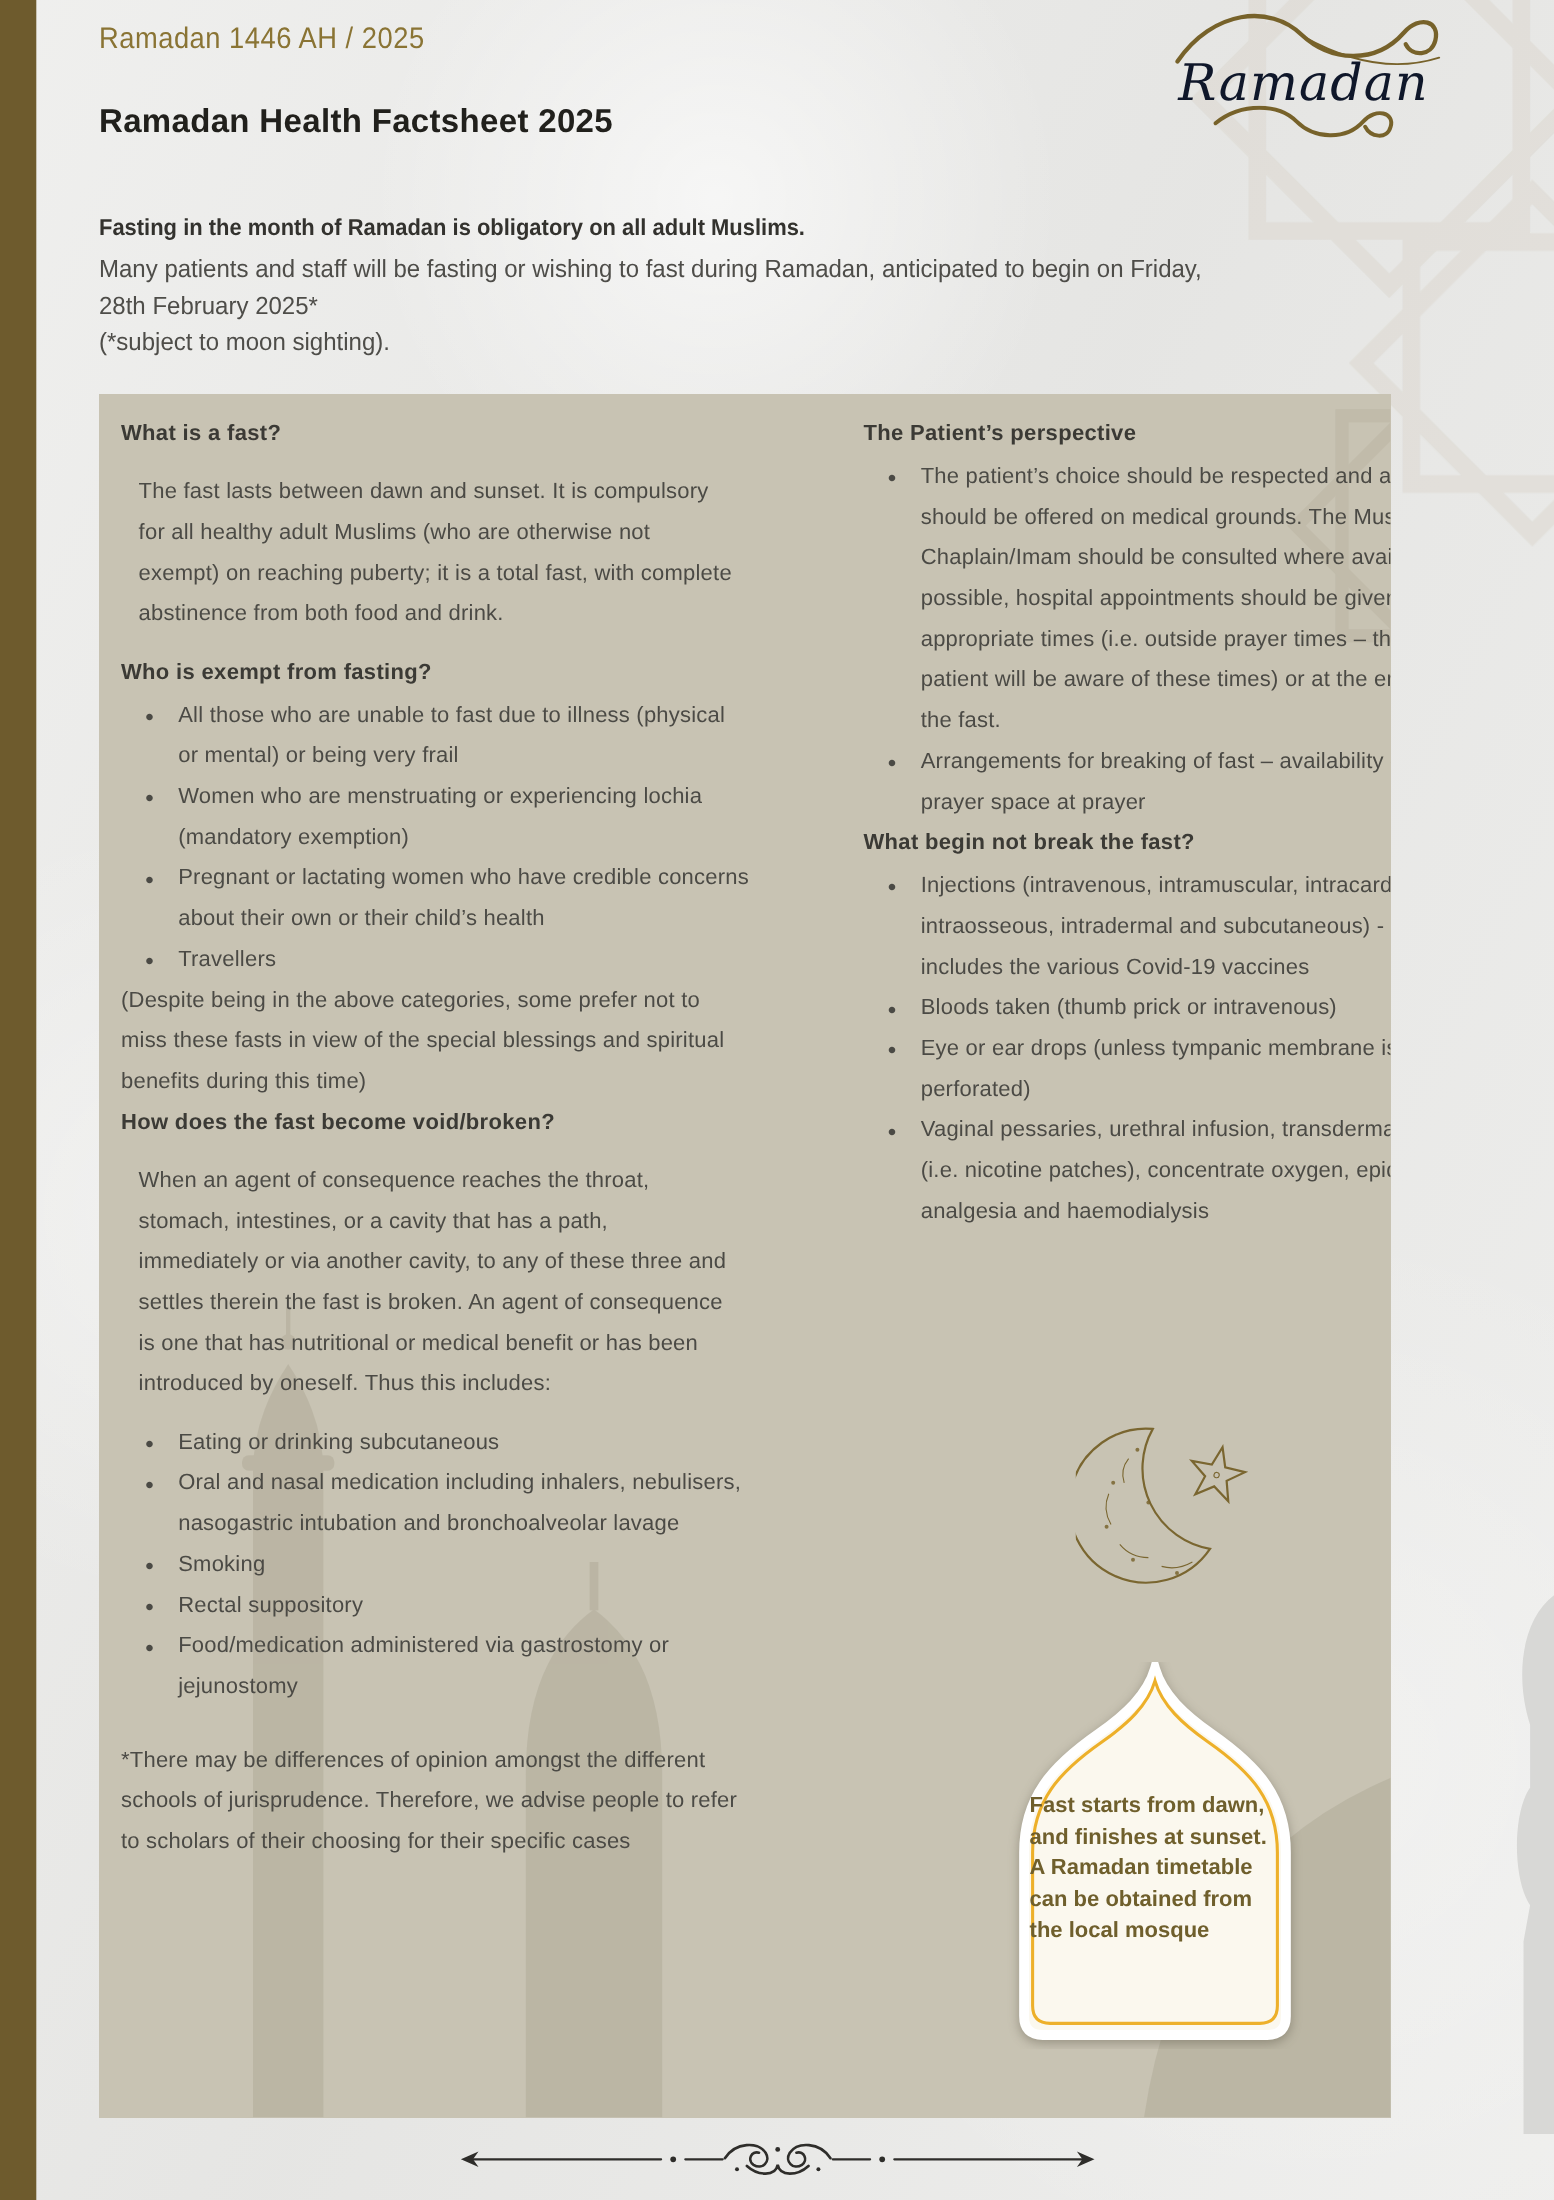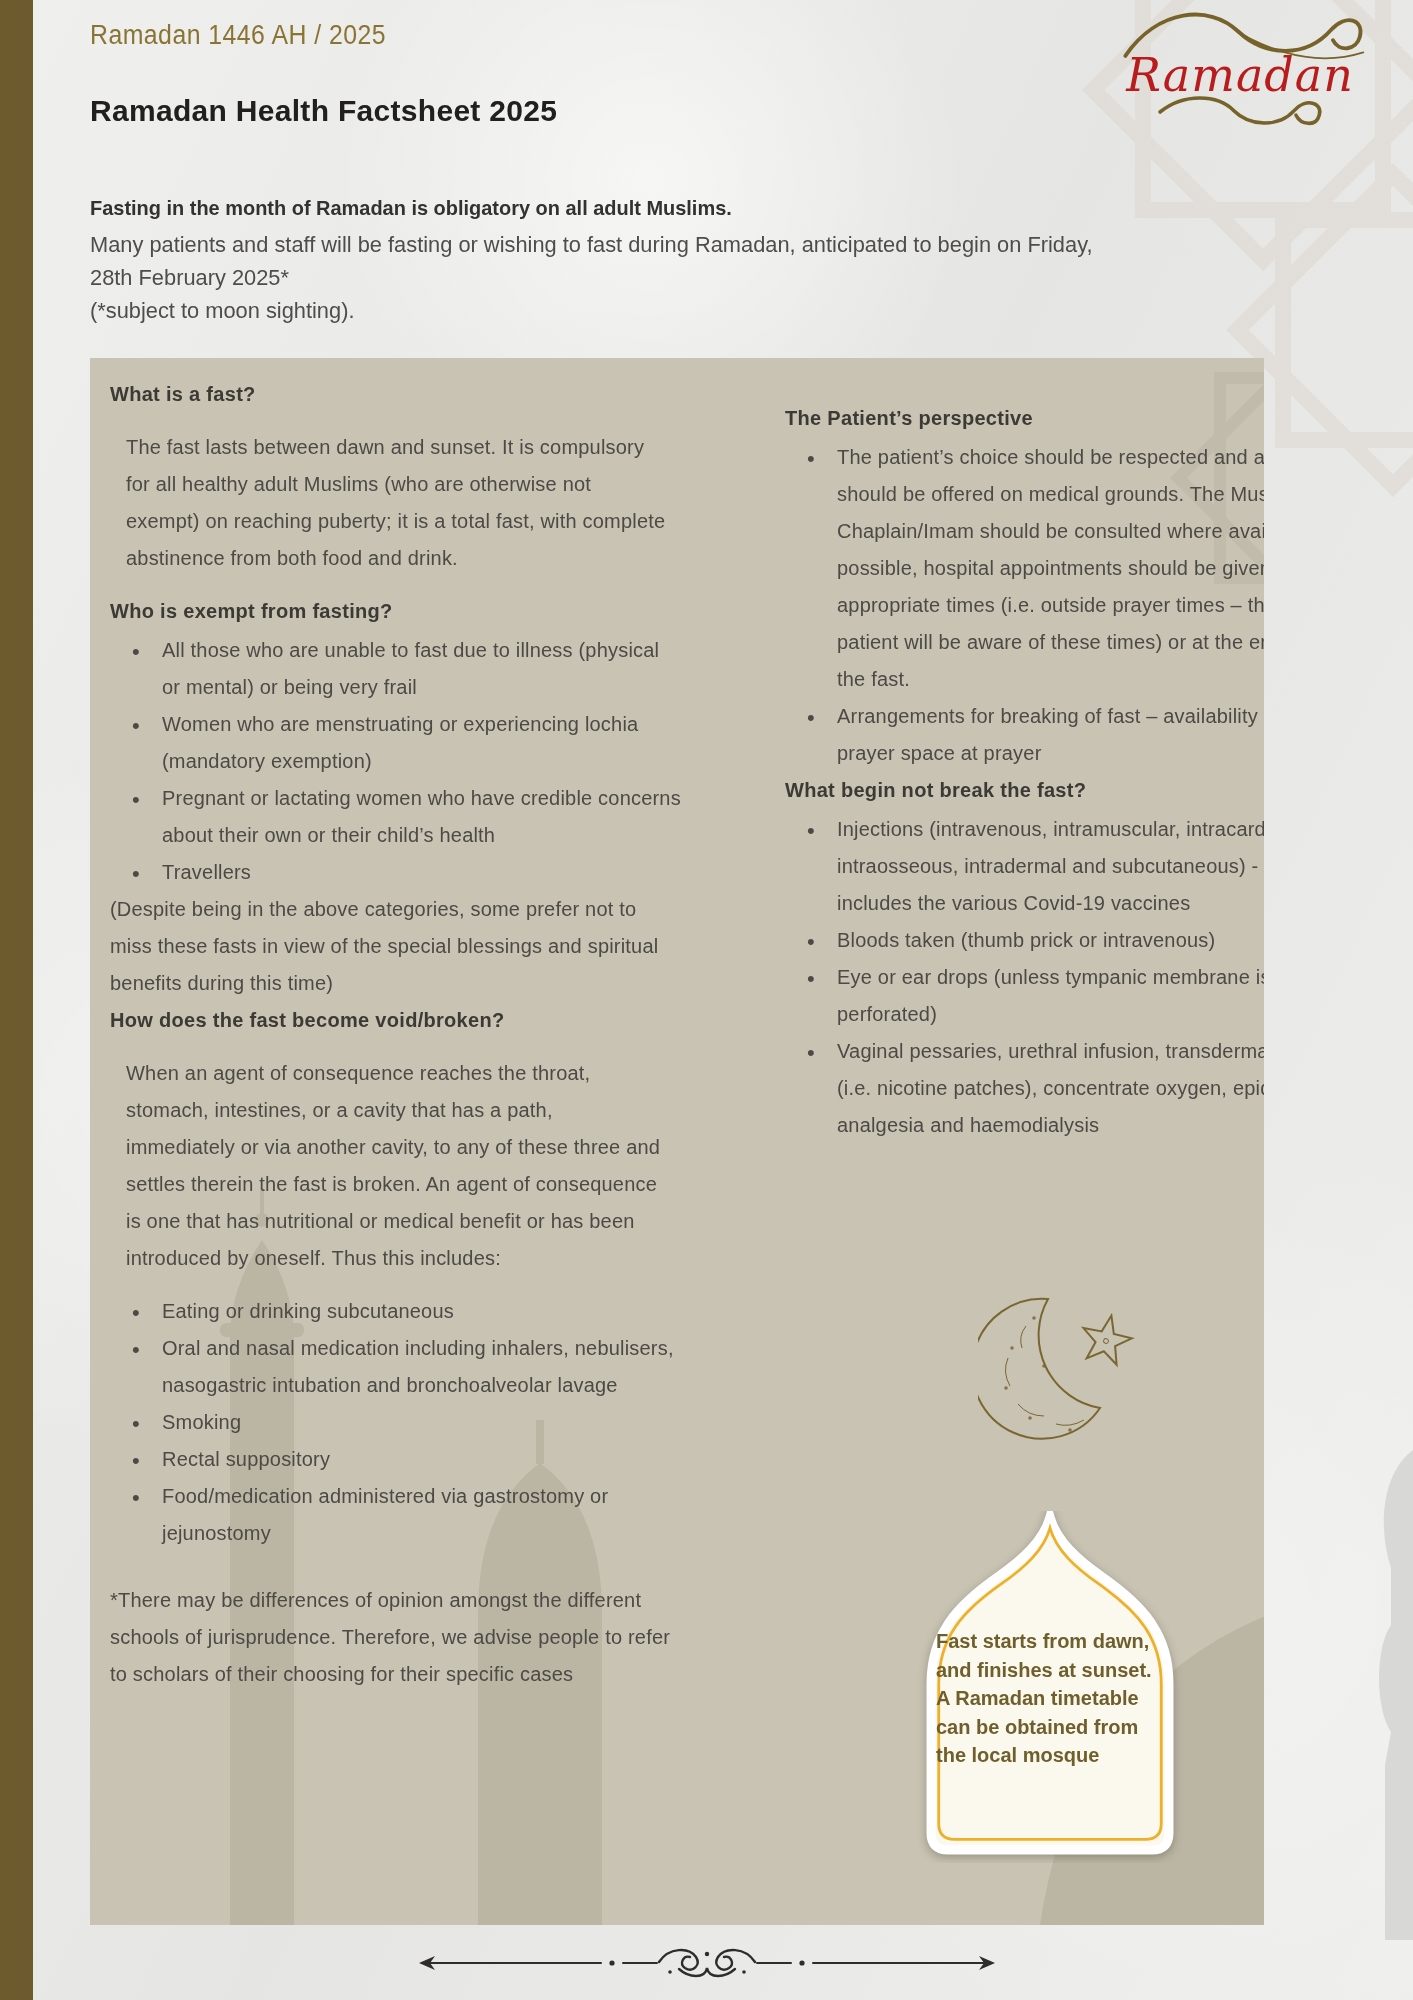--- a/index.html
+++ b/index.html
@@ -12,33 +12,33 @@
       radial-gradient(circle at 12% 55%, rgba(255,255,255,0.35) 0%, rgba(255,255,255,0) 22%),
       radial-gradient(circle at 85% 80%, rgba(255,255,255,0.30) 0%, rgba(255,255,255,0) 25%),
       linear-gradient(115deg, rgba(255,255,255,0.25) 0%, rgba(0,0,0,0.02) 50%, rgba(255,255,255,0.2) 100%);
   }
   .leftbar{position:absolute;left:0;top:0;width:33px;height:2000px;background:#6e5b2d;}
   .bg-deco{position:absolute;pointer-events:none;}
   
   .kicker{position:absolute;left:90px;top:20px;font-size:27px;color:#8a7434;
     transform:scaleX(0.92);transform-origin:left top;letter-spacing:0.5px;}
   .title{position:absolute;left:90px;top:74px;font-size:30px;font-weight:bold;color:#21201c;letter-spacing:0.3px;}
-  .logo{position:absolute;left:1070px;top:2px;width:340px;text-align:center;color:#b91c1c;}
+  .logo{position:absolute;left:1015px;top:2px;width:340px;text-align:center;color:#0f172a;}
   .logo .word{font-family:"DejaVu Serif",serif;font-style:italic;font-size:46px;line-height:1.04;letter-spacing:1px;}
   .logo svg{display:block;margin:0 auto;}
   .intro-bold{position:absolute;left:90px;top:196px;font-size:21px;font-weight:bold;color:#33322e;
     transform:scaleX(0.95);transform-origin:left top;}
   .intro{position:absolute;left:90px;top:228px;width:1060px;font-size:22.5px;color:#4e4d49;line-height:1.47;
     transform:scaleX(0.97);transform-origin:left top;}
   
   .panel{position:absolute;left:90px;top:358px;width:1174px;height:1567px;background:#c8c3b3;overflow:hidden;}
   .panel .silhouettes{position:absolute;left:0;top:0;z-index:0;}
   .col{position:absolute;top:18px;z-index:2;font-size:20px;color:#4b4a45;line-height:1.85;letter-spacing:0.2px;}
   .col-left{left:20px;width:572px;}
-  .col-right{left:695px;width:572px;margin-top:24px;}
+  .col-right{left:695px;width:572px;}
   h3.sec{font-size:20px;font-weight:bold;color:#3b3a35;margin:0 0 2px 0;letter-spacing:0.3px;line-height:1.85;}
   .sec-gap{margin-top:38px;}
   p.body{margin:16px;}
   ul.blist{list-style:none;margin:0;padding:0 0 0 20px;}
   ul.blist li{position:relative;padding-left:32px;margin:0;}
   ul.blist li::before{content:"\2022";position:absolute;left:2px;top:0;font-size:22px;}
   .note{margin:0;}
   .footnote{margin:30px 0 0 0;}
   .gap-top{margin-top:30px;}
   

